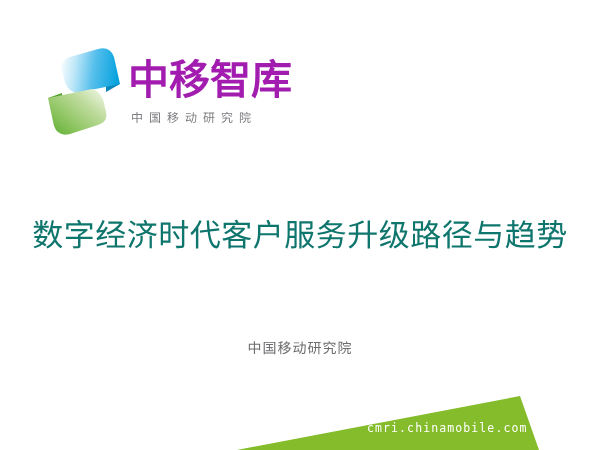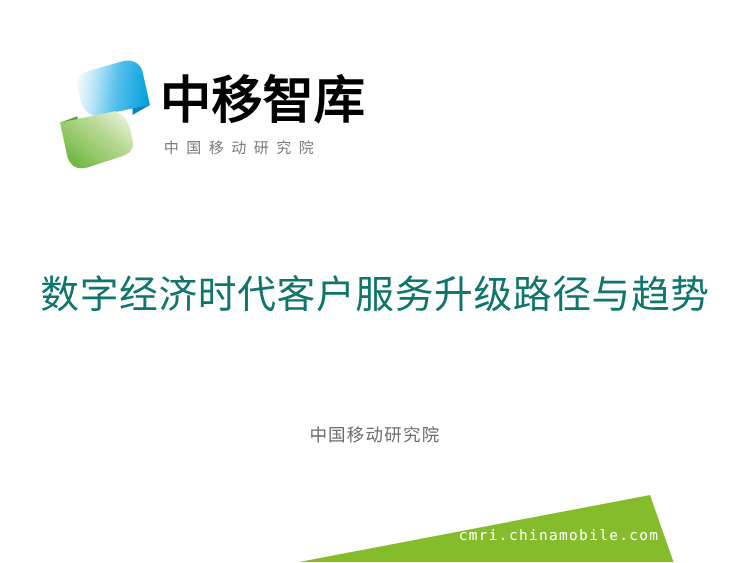--- a/index.html
+++ b/index.html
@@ -36,21 +36,21 @@
     height: 96px;
   }
 
   .logo-wordmark-main {
     position: absolute;
     left: 92px;
     top: 16px;
     font-size: 41px;
     line-height: 1;
     font-weight: bold;
-    color: #000000;
+    color: #a21caf;
     letter-spacing: 0px;
     white-space: nowrap;
     font-family: "Liberation Sans", "DejaVu Sans", sans-serif;
   }
 
   .logo-wordmark-sub {
     position: absolute;
     left: 95px;
     top: 68px;
     font-size: 12px;

